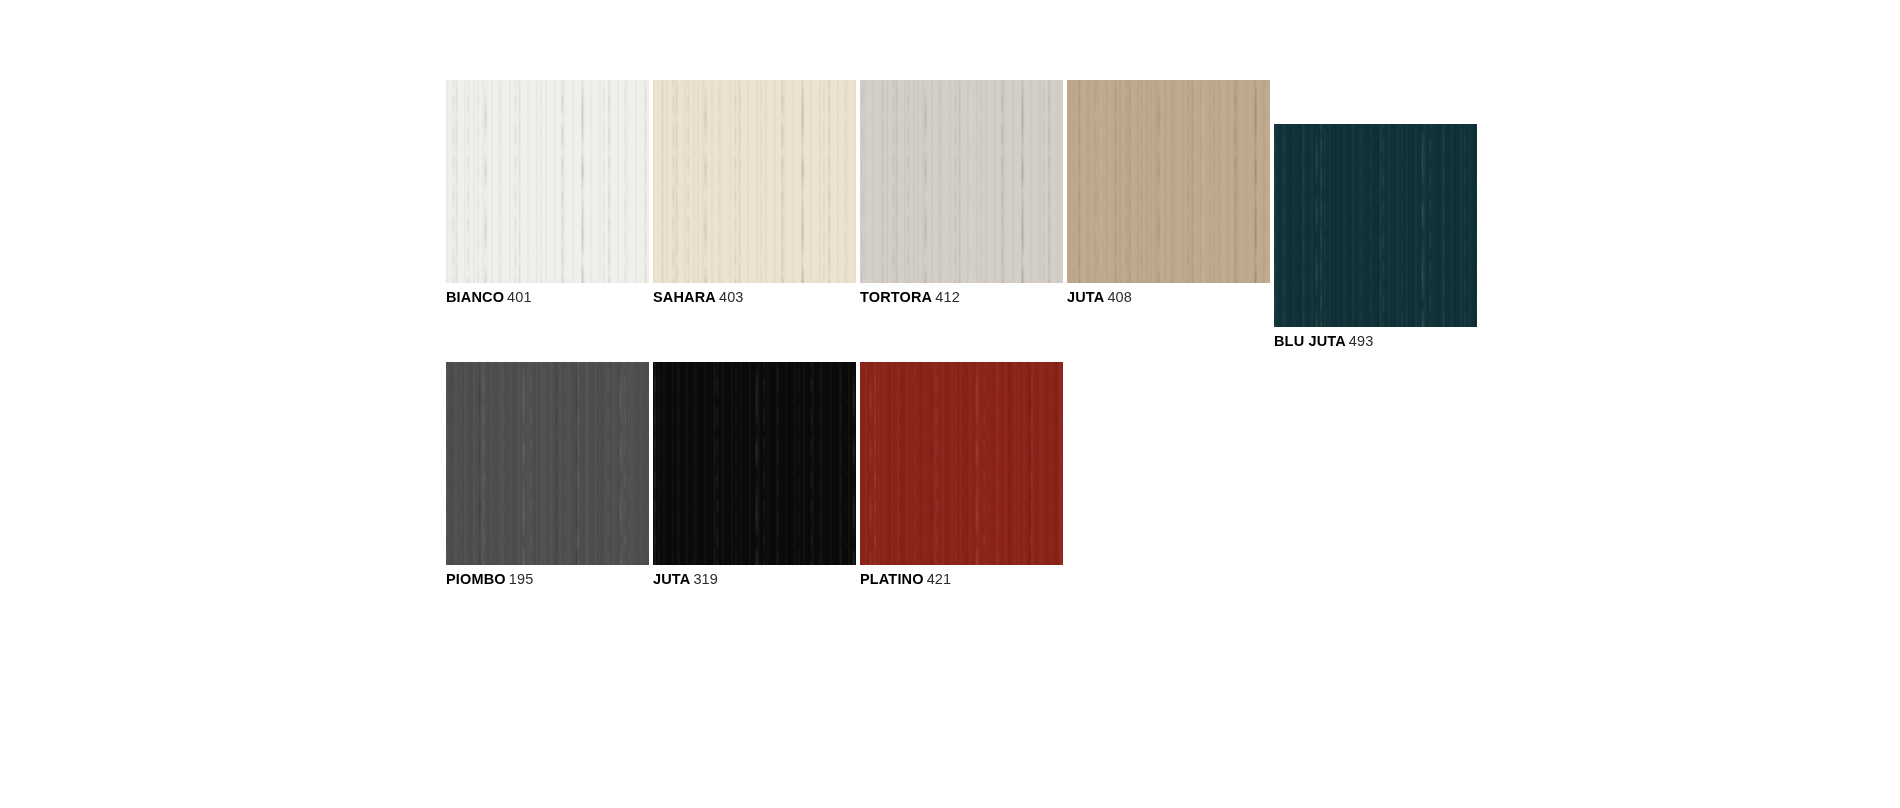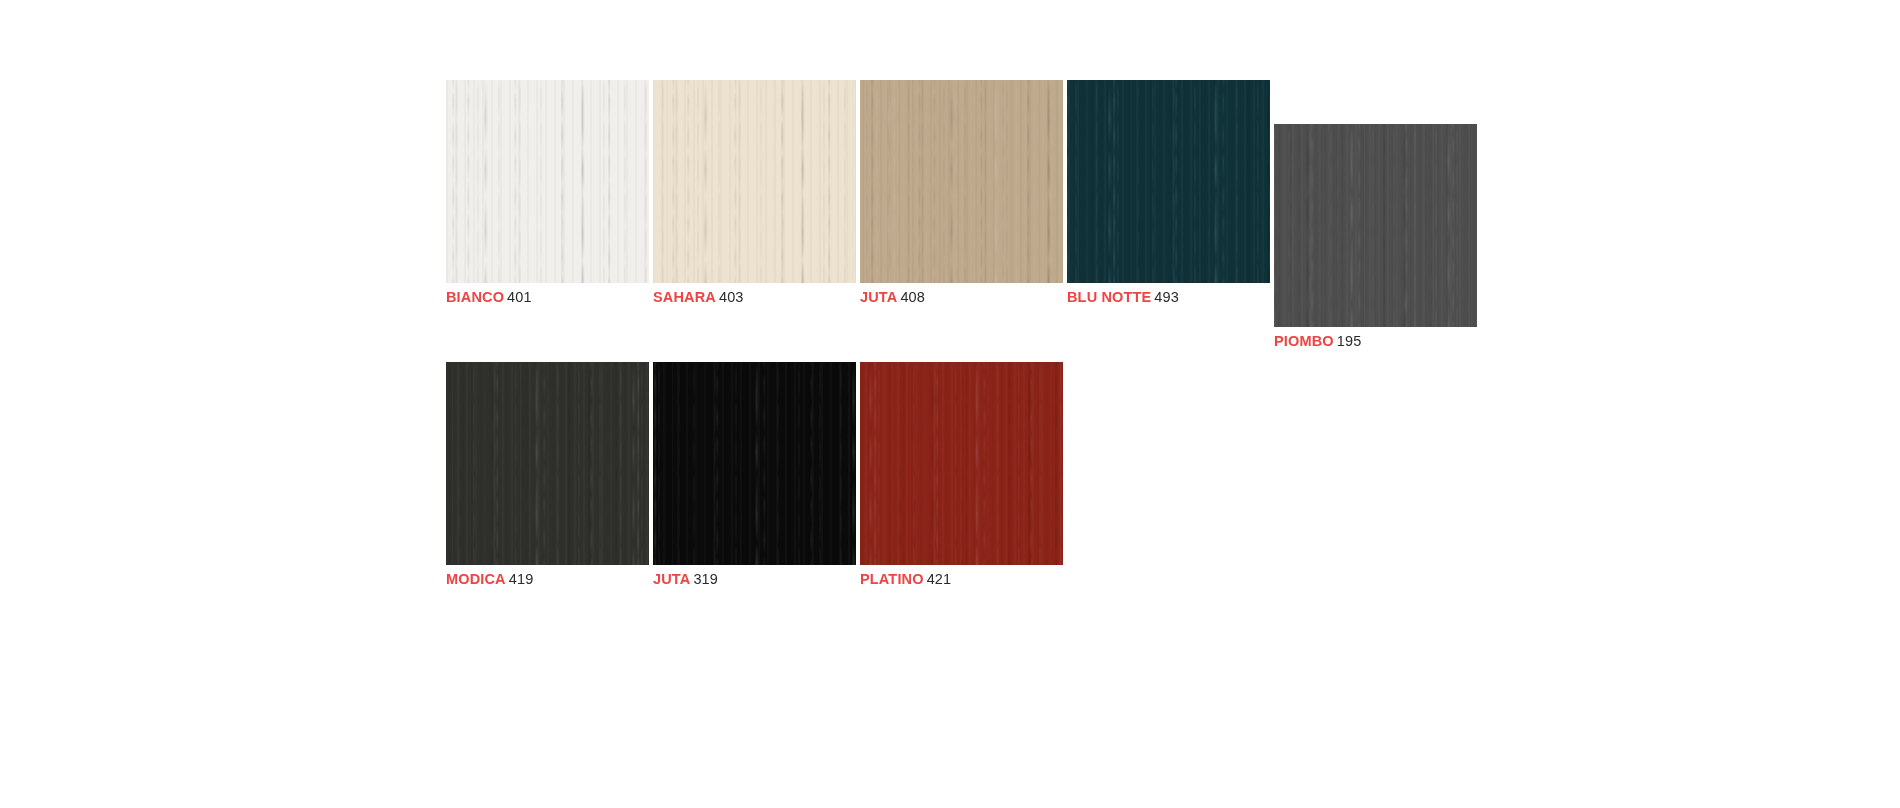--- a/index.html
+++ b/index.html
@@ -148,21 +148,21 @@
   .swatch-label {
     margin-top: 7px;
     font-size: 14.5px;
     line-height: 1.1;
     color: #1a1a1a;
     letter-spacing: 0.15px;
     white-space: nowrap;
   }
   .swatch-name {
     font-weight: 700;
-    color: #ef4444;
+    color: #000000;
   }
   .swatch-code {
     font-weight: 400;
     color: #2b2b2b;
     margin-left: 3px;
   }
 </style>
 </head>
 <body style="background: rgb(255, 255, 255);">
 
@@ -180,56 +180,56 @@
       <div class="swatch-cell">
         <div class="swatch-chip" style="background-color: rgb(236, 226, 207);">
           <div class="grain grain-a" style="background-position: 13px 23px;"></div>
           <div class="grain grain-b" style="background-position: 20px 34px;"></div>
           <div class="grain grain-c" style="background-position: 27px 45px;"></div>
           <div class="grain grain-d" style="background-position: 34px 56px;"></div>
         </div>
         <div class="swatch-label"><span class="swatch-name">SAHARA</span><span class="swatch-code">403</span></div>
       </div>
       <div class="swatch-cell">
+        <div class="swatch-chip" style="background-color: rgb(211, 207, 199);">
+          <div class="grain grain-a" style="background-position: 26px 46px;"></div>
+          <div class="grain grain-b" style="background-position: 33px 57px;"></div>
+          <div class="grain grain-c" style="background-position: 40px 68px;"></div>
+          <div class="grain grain-d" style="background-position: 47px 8px;"></div>
+        </div>
+        <div class="swatch-label"><span class="swatch-name">TORTORA</span><span class="swatch-code">412</span></div>
+      </div>
+      <div class="swatch-cell">
         <div class="swatch-chip" style="background-color: rgb(191, 169, 140);">
           <div class="grain grain-a" style="background-position: 52px 21px;"></div>
           <div class="grain grain-b" style="background-position: 59px 32px;"></div>
           <div class="grain grain-c" style="background-position: 66px 43px;"></div>
           <div class="grain grain-d" style="background-position: 73px 54px;"></div>
         </div>
         <div class="swatch-label"><span class="swatch-name">JUTA</span><span class="swatch-code">408</span></div>
       </div>
       <div class="swatch-cell">
         <div class="swatch-chip" style="background-color: rgb(15, 50, 56);">
           <div class="grain grain-a" style="background-position: 65px 44px;"></div>
           <div class="grain grain-b" style="background-position: 72px 55px;"></div>
           <div class="grain grain-c" style="background-position: 79px 66px;"></div>
           <div class="grain grain-d" style="background-position: 86px 6px;"></div>
         </div>
-        <div class="swatch-label"><span class="swatch-name">BLU NOTTE</span><span class="swatch-code">493</span></div>
+        <div class="swatch-label"><span class="swatch-name">BLU JUTA</span><span class="swatch-code">493</span></div>
       </div>
       <div class="swatch-cell">
         <div class="swatch-chip" style="background-color: rgb(78, 78, 78);">
           <div class="grain grain-a" style="background-position: 91px 19px;"></div>
           <div class="grain grain-b" style="background-position: 1px 30px;"></div>
           <div class="grain grain-c" style="background-position: 8px 41px;"></div>
           <div class="grain grain-d" style="background-position: 15px 52px;"></div>
         </div>
         <div class="swatch-label"><span class="swatch-name">PIOMBO</span><span class="swatch-code">195</span></div>
       </div>
       <div class="swatch-cell">
-        <div class="swatch-chip" style="background-color: rgb(47, 47, 44);">
-          <div class="grain grain-a" style="background-position: 7px 42px;"></div>
-          <div class="grain grain-b" style="background-position: 14px 53px;"></div>
-          <div class="grain grain-c" style="background-position: 21px 64px;"></div>
-          <div class="grain grain-d" style="background-position: 28px 4px;"></div>
-        </div>
-        <div class="swatch-label"><span class="swatch-name">MODICA</span><span class="swatch-code">419</span></div>
-      </div>
-      <div class="swatch-cell">
         <div class="swatch-chip" style="background-color: rgb(10, 10, 10);">
           <div class="grain grain-a" style="background-position: 20px 65px;"></div>
           <div class="grain grain-b" style="background-position: 27px 5px;"></div>
           <div class="grain grain-c" style="background-position: 34px 16px;"></div>
           <div class="grain grain-d" style="background-position: 41px 27px;"></div>
         </div>
         <div class="swatch-label"><span class="swatch-name">JUTA</span><span class="swatch-code">319</span></div>
       </div>
       <div class="swatch-cell">
         <div class="swatch-chip" style="background-color: rgb(139, 35, 24);">

